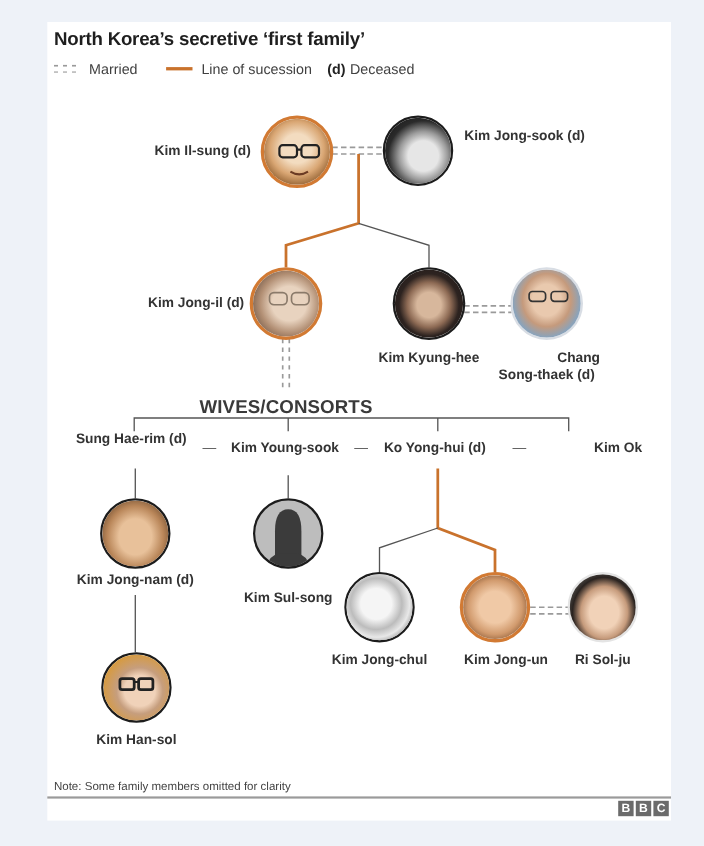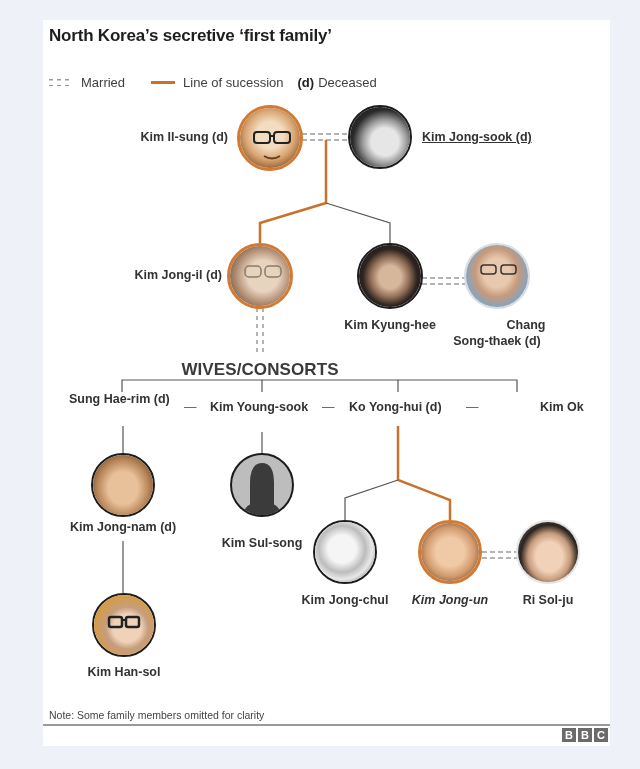--- a/index.html
+++ b/index.html
@@ -15,21 +15,20 @@
     background: #ffffff;
   }
   .abs { position: absolute; }
   .title {
     left: 49px; top: 26px; font-size: 17px; font-weight: bold; color: #1e1e1e;
     letter-spacing: -0.2px; white-space: nowrap;
   }
   .legend {
     left: 49px; top: 55px; font-size: 13px; color: #404040; display: flex; align-items: center;
     white-space: nowrap;
-    margin-top: 20px;
   }
   .legend .married-swatch {
     display: inline-block; width: 22px; height: 7px; margin-right: 10px;
     background:
       repeating-linear-gradient(90deg, #9a9a9a 0 4px, transparent 4px 8px) top/100% 1.5px no-repeat,
       repeating-linear-gradient(90deg, #9a9a9a 0 4px, transparent 4px 8px) bottom/100% 1.5px no-repeat;
   }
   .legend .succ-swatch {
     display: inline-block; width: 24px; height: 3px; background: #c9722c; margin: 0 8px 0 26px;
   }
@@ -120,21 +119,21 @@
     <rect x="34" y="24" width="16" height="11" rx="3" fill="none" stroke="#222" stroke-width="2"></rect>
     <line x1="30" y1="28" x2="34" y2="28" stroke="#222" stroke-width="2"></line>
     <path d="M24 48 q8 5 16 0" stroke="#6b3b24" stroke-width="2" fill="none"></path>
   </svg>
 </div>
 <div class="abs name right" style="left:228px;top:130px;">Kim Il-sung (d)</div>
 
 <div class="portrait" style="left:348px;top:105px;width:64px;height:64px;">
   <div class="face" style="background: radial-gradient(ellipse at 58% 58%, #e6e6e6 0 28%, #9a9a9a 45%, #2a2a2a 65%, #111 100%);"></div>
 </div>
-<div class="abs name" style="left:422px;top:130px;text-decoration:underline;">Kim Jong-sook (d)</div>
+<div class="abs name" style="left:422px;top:116px;">Kim Jong-sook (d)</div>
 
 <div class="portrait heir" style="left:227px;top:243px;width:66px;height:66px;">
   <div class="face" style="background: radial-gradient(circle at 55% 50%, #e8d3bf 0 35%, #b28f74 60%, #6d5545 85%, #3a2c22 100%);"></div>
   <svg width="66" height="66" style="position:absolute;left:0;top:0">
     <rect x="15" y="20" width="16" height="11" rx="4" fill="none" stroke="#8a7a6a" stroke-width="1.5"></rect>
     <rect x="35" y="20" width="16" height="11" rx="4" fill="none" stroke="#8a7a6a" stroke-width="1.5"></rect>
   </svg>
 </div>
 <div class="abs name right" style="left:222px;top:268px;">Kim Jong-il (d)</div>
 
@@ -177,21 +176,21 @@
 <div class="abs name center" style="left:262px;top:520px;margin-top:16px;">Kim Sul-song</div>
 
 <div class="portrait" style="left:313px;top:520px;width:64px;height:64px;">
   <div class="face" style="background: radial-gradient(ellipse at 45% 45%, #f5f5f5 0 30%, #bcbcbc 50%, #e8e8e8 65%, #2a2a2a 100%);"></div>
 </div>
 <div class="abs name center" style="left:345px;top:593px;">Kim Jong-chul</div>
 
 <div class="portrait heir" style="left:418px;top:520px;width:64px;height:64px;">
   <div class="face" style="background: radial-gradient(ellipse at 50% 50%, #f0c9a6 0 35%, #d19a6d 60%, #7a4d2c 85%, #3b2818 100%);"></div>
 </div>
-<div class="abs name center" style="left:450px;top:593px;font-style:italic;">Kim Jong-un</div>
+<div class="abs name center" style="left:460px;top:593px;">Kim Jong-un</div>
 
 <div class="portrait" style="left:516px;top:520px;width:64px;height:64px;border-color:#e4e4e4;">
   <div class="face" style="background: radial-gradient(ellipse at 52% 58%, #f1d2b8 0 30%, #c69b7c 48%, #2a2320 65%, #8a8f8a 100%);"></div>
 </div>
 <div class="abs name center" style="left:548px;top:593px;">Ri Sol-ju</div>
 
 <div class="portrait" style="left:92px;top:593px;width:64px;height:64px;">
   <div class="face" style="background: radial-gradient(ellipse at 55% 55%, #f0d2b9 0 30%, #c69e7e 45%, #d89a3a 75%, #8a5a1e 100%);"></div>
   <svg width="64" height="64" style="position:absolute;left:-2px;top:-2px">
     <rect x="17" y="24" width="13" height="10" rx="2" fill="none" stroke="#222" stroke-width="2.5"></rect>

